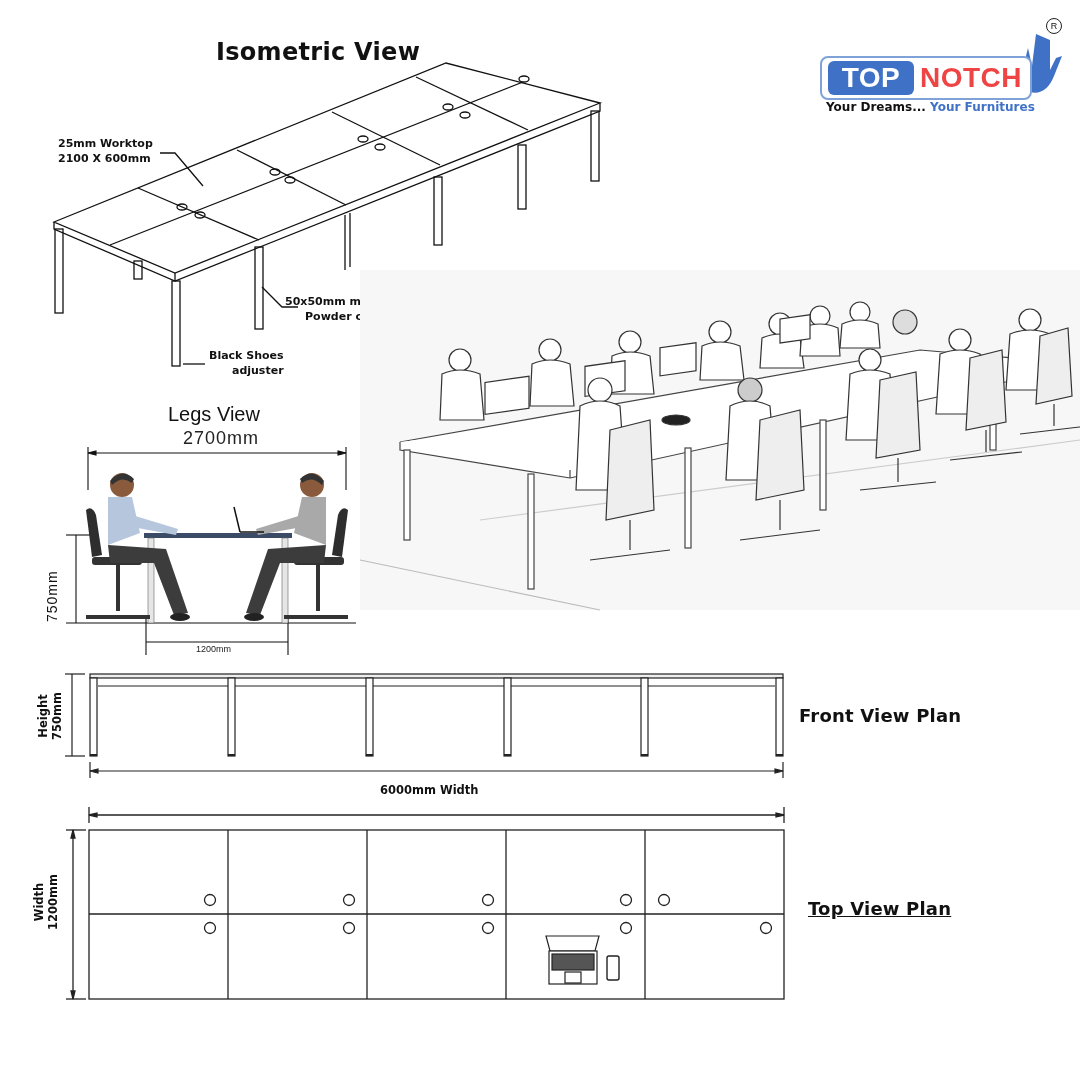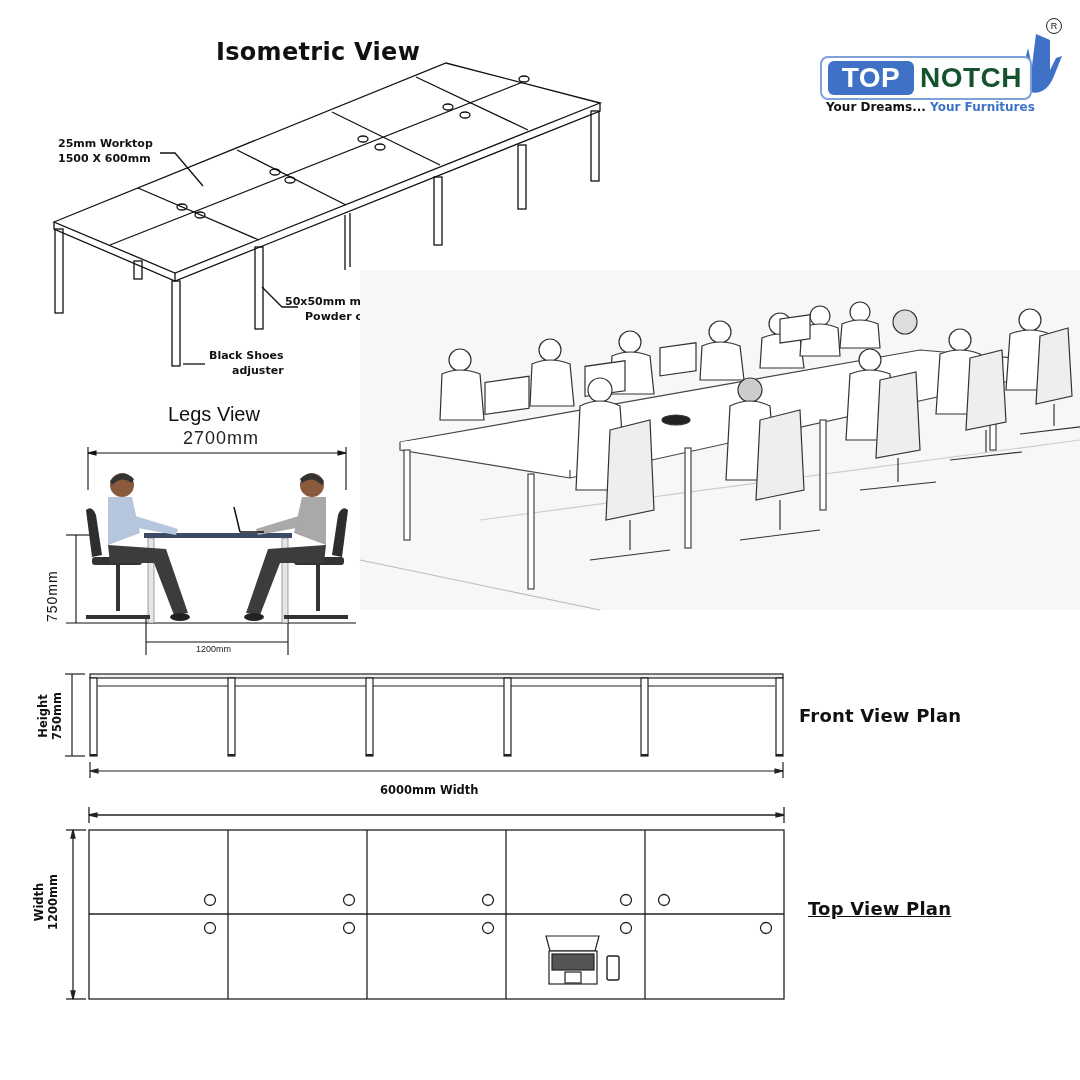--- a/index.html
+++ b/index.html
@@ -11,21 +11,21 @@
   .side-dim { left:183px; top:428px; font-size:18px; font-family:"Liberation Sans", sans-serif; letter-spacing:1px; color:#222; }
   .side-small { left:196px; top:644px; font-size:9px; font-family:"Liberation Sans", sans-serif; color:#222; }
   .rot { transform-origin:left top; transform:rotate(-90deg); white-space:nowrap; }
   .plan-label { font-size:18px; font-weight:bold; letter-spacing:0.2px;text-align:right; }
   .dim-label { font-size:11.5px; font-weight:bold; }
   svg { position:absolute; overflow:visible; }
   
   .logo { left:818px; top:18px; width:250px; height:100px; }
   .logo-box { position:absolute; left:2px; top:38px; width:208px; height:40px; border:2px solid #7fa3d8; border-radius:8px; background:#fff; }
   .logo-top { position:absolute; left:6px; top:3px; height:34px; width:86px; background:#3f72c6; border-radius:6px; color:#fff; font-size:28px; font-weight:bold; font-family:"Liberation Sans", sans-serif; text-align:center; line-height:34px; letter-spacing:0.5px; }
-  .logo-notch { position:absolute; left:98px; top:3px; height:34px; color:#14532d; font-size:28px; font-weight:bold; font-family:"Liberation Sans", sans-serif; line-height:34px; letter-spacing:0.5px; }
+  .logo-notch { position:absolute; left:98px; top:3px; height:34px; color:#ef4444; font-size:28px; font-weight:bold; font-family:"Liberation Sans", sans-serif; line-height:34px; letter-spacing:0.5px; }
   .logo-tag { position:absolute; left:8px; top:82px; font-size:12px; font-weight:bold; white-space:nowrap; }
   .logo-tag .blue { color:#3f72c6; }
   .logo-reg { position:absolute; left:228px; top:0px; width:14px; height:14px; border:1.3px solid #222; border-radius:50%; font-size:9px; line-height:14px; text-align:center; font-family:"Liberation Sans", sans-serif; }
 </style>
 </head>
 <body>
 
 <div class="abs logo">
   <svg width="60" height="70" style="left:188px;top:8px;">
     <path d="M30 8 L26 40 L22 22 L16 46 Q12 62 24 66 Q40 70 48 50 L56 30 L50 32 L44 44 L44 14 Z" fill="#3f72c6"></path>
@@ -79,21 +79,21 @@
     <rect x="591" y="56" width="8" height="70"></rect>
 
     <polyline points="160,98 175,98 203,131"></polyline>
     <polyline points="262,232 282,252 298,252"></polyline>
     <line x1="183" y1="309" x2="205" y2="309"></line>
   </g>
 </svg>
 
 <div class="abs callout" style="left:58px;top:136px;">
   <div>25mm Worktop</div>
-  <div>1500 X 600mm</div>
+  <div>2100 X 600mm</div>
 </div>
 <div class="abs callout" style="left:285px;top:294px;text-align:center;">
   <div>50x50mm metal Legs</div>
   <div>Powder coated</div>
 </div>
 <div class="abs callout" style="left:209px;top:348px;text-align:right;">
   <div>Black Shoes</div>
   <div>adjuster</div>
 </div>
 

